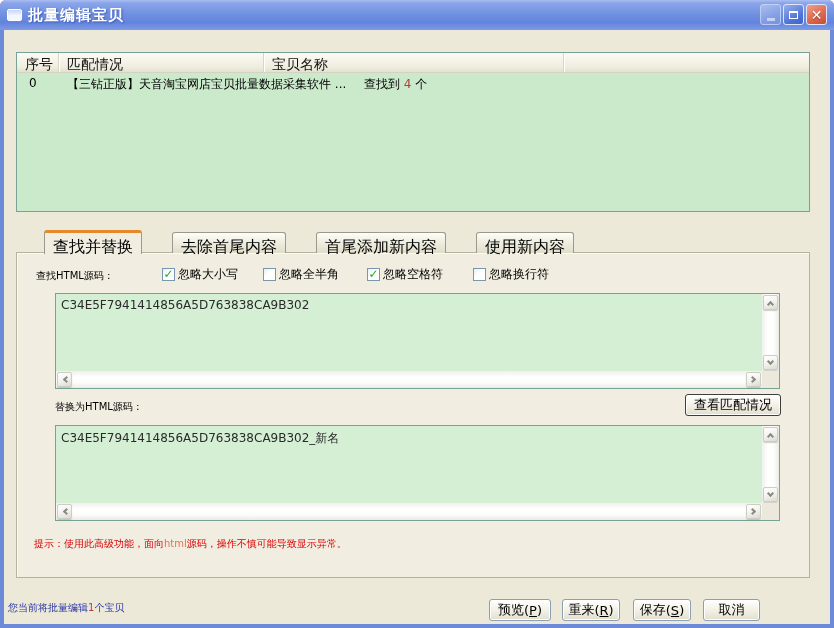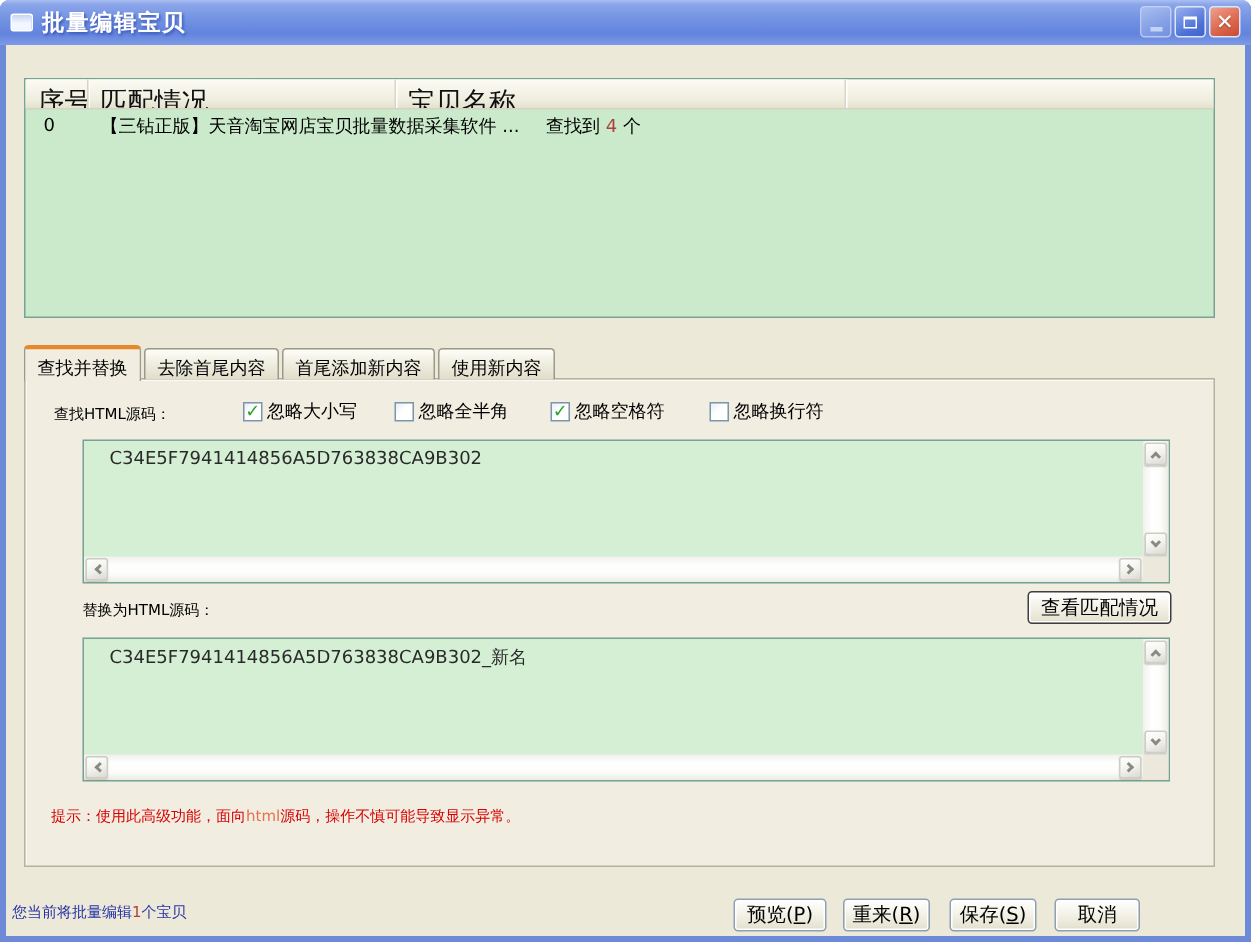--- a/index.html
+++ b/index.html
@@ -26,34 +26,34 @@
   .glyph-max { width:9px; height:8px; border:1px solid #fff; border-top-width:2px; }
   .tbtn.close { background:linear-gradient(150deg,#F0A08E,#DD6A50 55%,#C94A31); }
   .glyph-x { color:#fff; font-weight:bold; font-size:14px; line-height:1; text-shadow:0 1px 1px rgba(0,0,0,.35); }
 
   
   .listview { position:absolute; left:16px; top:52px; width:794px; height:160px;
     border:1px solid var(--field-border,#78A295); background:var(--list-green,#CBEACB); }
   .lv-head { height:20px; display:flex;
     background:linear-gradient(#FCFBF4,#F0EEDF 70%,#E3E1D0);
     border-bottom:1px solid #D5D2C2; }
-  .th { height:19px; padding:3px 0 0 8px; font-size:18px; color:#111;
+  .th { height:19px; padding:3px 0 0 8px; font-size:14px; color:#111;
     border-right:1px solid #D8D5C5; box-shadow:1px 0 0 #FFFFFF; overflow:hidden; white-space:nowrap; }
   .c1 { width:42px; } .c2 { width:300px; } .c3 { width:205px; }
   .c4 { flex:1; border-right:none; box-shadow:none; }
   .lv-row { display:flex; height:20px; font-size:12px; color:#000; cursor:default; }
   .td { padding-top:3px; overflow:hidden; white-space:nowrap; }
   .td.c1 { padding-left:12px; } .td.c2 { padding-left:8px; } .td.c3 { padding-left:5px; }
   .count-red { color:var(--count-red,#B04040); }
 
   
   .tabs { position:absolute; left:16px; top:231px; height:22px; display:flex; align-items:flex-end; z-index:3; }
-  .tab { height:21px; padding:4px 8px 0; margin-right:2px; font-size:12px; color:#000; cursor:pointer;
+  .tab { height:21px; padding:4px 8px 0; margin-right:2px; font-size:16px; color:#000; cursor:pointer;
     background:linear-gradient(#FEFEFA,#F0EEE0 45%,#E0DDCB);
-    border:1px solid #9A9A8C; border-bottom:none; border-radius:3px 3px 0 0; }
+    border:1px solid #9A9A8C; border-bottom:none; border-radius:3px 3px 0 0;margin-left:28px; }
   .tab.active { height:24px; padding-top:4px; background:#F1EEE1; z-index:4;
     border-top:3px solid var(--tab-orange,#E5892B); margin-bottom:-1px; }
   .panel { position:absolute; left:16px; top:252px; width:794px; height:326px; z-index:1;
     background:#F1EEE1; border:1px solid #B5B2A0; box-shadow:inset 1px 1px 0 #FBFAF3; }
 
   .lbl { position:absolute; z-index:2; font-size:10px; color:#000; white-space:nowrap; }
   #find-label { left:36px; top:269px; }
   #replace-label { left:55px; top:400px; }
 
   
@@ -65,21 +65,21 @@
   .cb.checked .tick { display:block; }
   .cb-label { font-size:12px; margin-left:3px; white-space:nowrap; }
   #cb0 { left:162px; top:267px; } #cb1 { left:263px; top:267px; }
   #cb2 { left:367px; top:267px; } #cb3 { left:473px; top:267px; }
 
   
   .memo { position:absolute; z-index:2; width:725px; left:55px; height:96px;
     border:1px solid var(--field-border,#78A295); background:var(--memo-green,#D5EFD5); }
   #memo1 { top:293px; } #memo2 { top:425px; }
   .memo-text { position:absolute; left:5px; top:4px; right:38px; font-size:12px; color:#2A2A2A;
-    overflow:hidden; white-space:nowrap;margin-left:12px; }
+    overflow:hidden; white-space:nowrap; }
   .vscroll { position:absolute; top:0; right:0; width:17px; bottom:17px;
     background:linear-gradient(90deg,#F0F0ED,#FFFFFF 35%,#FCFCFA 70%,#EBEBE6); }
   .hscroll { position:absolute; left:0; right:17px; bottom:0; height:17px;
     background:linear-gradient(#F0F0ED,#FFFFFF 35%,#FCFCFA 70%,#EBEBE6); }
   .corner { position:absolute; right:0; bottom:0; width:17px; height:17px; background:#ECE9DC; }
   .sbtn { position:absolute; width:15px; height:15px; margin:1px; border:1px solid #CECDC3; border-radius:2px;
     background:linear-gradient(160deg,#FFFFFF,#F1F1EC 55%,#DBDAD2);
     box-shadow:0 1px 1px rgba(120,120,110,.35);
     display:flex; align-items:center; justify-content:center; cursor:pointer; }
   .vscroll .up { top:0; left:0; } .vscroll .down { bottom:0; left:0; }

